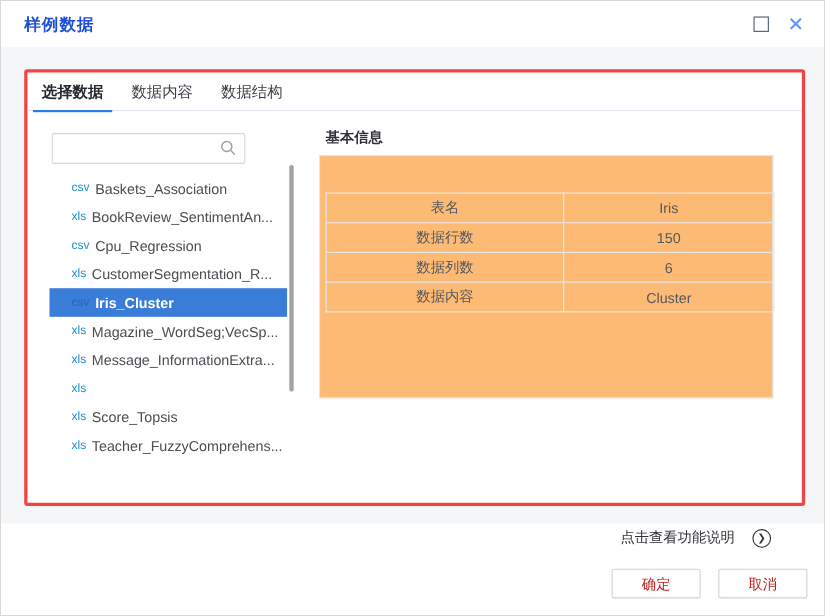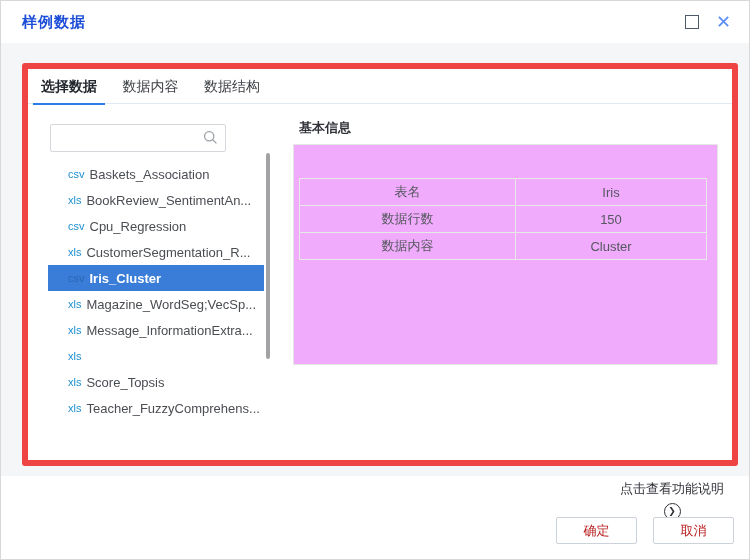--- a/index.html
+++ b/index.html
@@ -10,21 +10,21 @@
   .titlebar{position:absolute;left:0;top:0;width:100%;height:42px;background:#fff;display:flex;align-items:center;}
   .title{margin-left:21px;font-size:15px;font-weight:bold;color:#1d4ed8;letter-spacing:1px;}
   .win-controls{position:absolute;right:18px;top:0;height:42px;display:flex;align-items:center;gap:17px;}
   .max-btn{width:12px;height:12px;border:1.5px solid #4d5a68;background:transparent;cursor:pointer;}
   .close-btn{color:#5b8ff9;font-size:18px;line-height:18px;cursor:pointer;font-weight:400;}
 
   
   .dlg-body{position:absolute;left:0;top:42px;width:100%;height:433px;background:#f5f6f8;}
 
   
-  .panel{position:absolute;left:21px;top:20px;width:704px;height:391px;background:#fff;border:6px solid #ef4444;border-radius:3px;}
+  .panel{position:absolute;left:21px;top:20px;width:704px;height:391px;background:#fff;border:3px solid #ef4444;border-radius:3px;}
 
   
   .tabbar{height:34px;border-bottom:1px solid #e2e9f2;white-space:nowrap;}
   .tab{display:inline-block;margin-left:5px;padding:9px 8px 7px 8px;font-size:14px;color:#3c3f44;cursor:pointer;border-bottom:2px solid transparent;}
   .tab.active{color:#24282e;font-weight:bold;border-bottom:2px solid #2b7ce9;}
 
   
   .search-wrap{position:absolute;left:22px;top:55px;width:174px;height:26px;border:1px solid #d5d9de;border-radius:2px;background:#fff;}
   .search-input{position:absolute;left:6px;top:1px;width:140px;height:22px;border:none;outline:none;font-size:13px;color:#333;background:transparent;}
   .search-icon{position:absolute;right:7px;top:5px;}
@@ -35,29 +35,29 @@
   .badge{font-size:11px;font-weight:normal;color:#1d8fd0;margin-right:5px;flex:none;}
   .row-name{white-space:nowrap;overflow:hidden;}
   .row.selected{background:#3a7dd8;color:#fff;font-weight:bold;}
   .row.selected .badge{color:#2a66b5;}
 
   
   .scrollbar{position:absolute;left:238px;top:84px;width:4px;height:206px;background:#a3a3a6;border-radius:2px;cursor:pointer;}
 
   
   .info-heading{position:absolute;left:271px;top:50px;font-size:13px;font-weight:600;color:#303238;}
-  .info-panel{position:absolute;left:265px;top:75px;width:411px;height:219px;border:1px solid #e6e6e6;background:#f0abfc;padding-left:12px;}
+  .info-panel{position:absolute;left:265px;top:75px;width:411px;height:219px;border:1px solid #e6e6e6;background:#fdba74;}
   .info-table{position:absolute;left:5px;top:33px;width:405px;border-collapse:collapse;table-layout:fixed;}
   .info-table td{border:1px solid #e8e8e8;height:26px;text-align:center;font-size:13px;color:#55585e;padding:0;}
   .info-table td.k{width:215px;}
   .info-table td.v{width:190px;}
 
   
   .footer{position:absolute;left:0;top:475px;width:100%;height:85px;background:#fff;}
-  .help-link{position:absolute;right:25px;top:4px;display:flex;align-items:center;gap:5px;cursor:pointer;flex-direction:column;}
+  .help-link{position:absolute;right:48px;top:4px;display:flex;align-items:center;gap:16px;cursor:pointer;}
   .help-text{font-size:13px;color:#303238;}
   .help-icon{width:15px;height:15px;border:1.4px solid #303238;border-radius:50%;display:flex;align-items:center;justify-content:center;font-size:9px;color:#303238;font-weight:bold;line-height:1;}
   .btn{position:absolute;top:41px;width:81px;height:27px;background:#fff;border:1px solid #ccd2d9;border-radius:2px;font-size:13px;color:#b91c1c;cursor:pointer;font-family:inherit;}
   .btn-ok{left:555px;}
   .btn-cancel{left:652px;}
 </style>
 </head>
 <body>
 
 <div class="dialog">
@@ -140,20 +140,24 @@
           <tbody>
               <tr>
                 <td class="k">表名</td>
                 <td class="v">Iris</td>
               </tr>
               <tr>
                 <td class="k">数据行数</td>
                 <td class="v">150</td>
               </tr>
               <tr>
+                <td class="k">数据列数</td>
+                <td class="v">6</td>
+              </tr>
+              <tr>
                 <td class="k">数据内容</td>
                 <td class="v">Cluster</td>
               </tr>
             </tbody>
         </table>
       </div>
 
     </div>
   </div>
 

